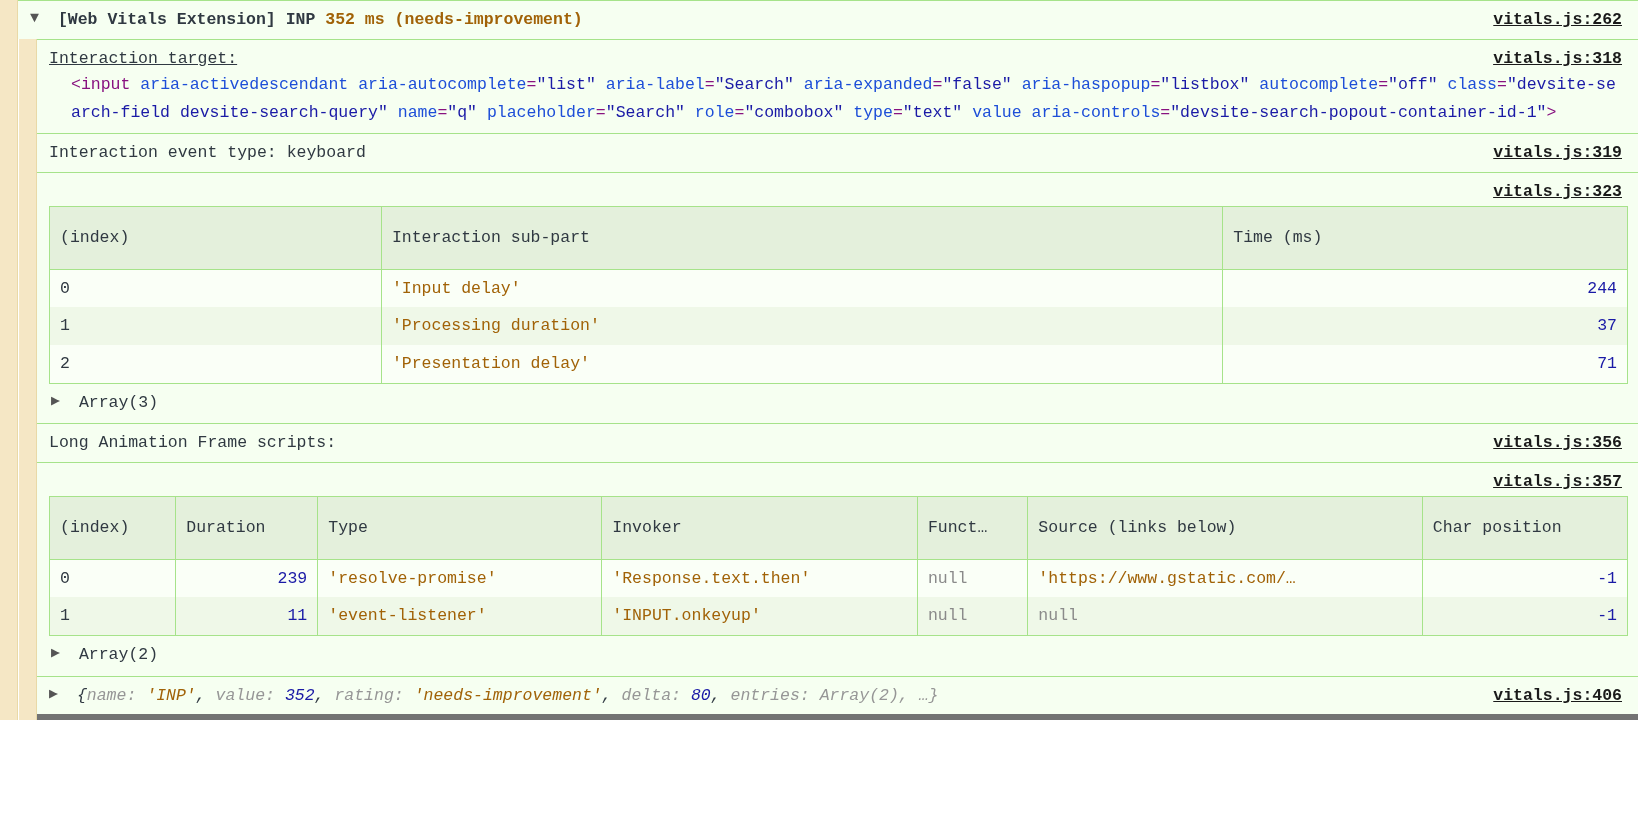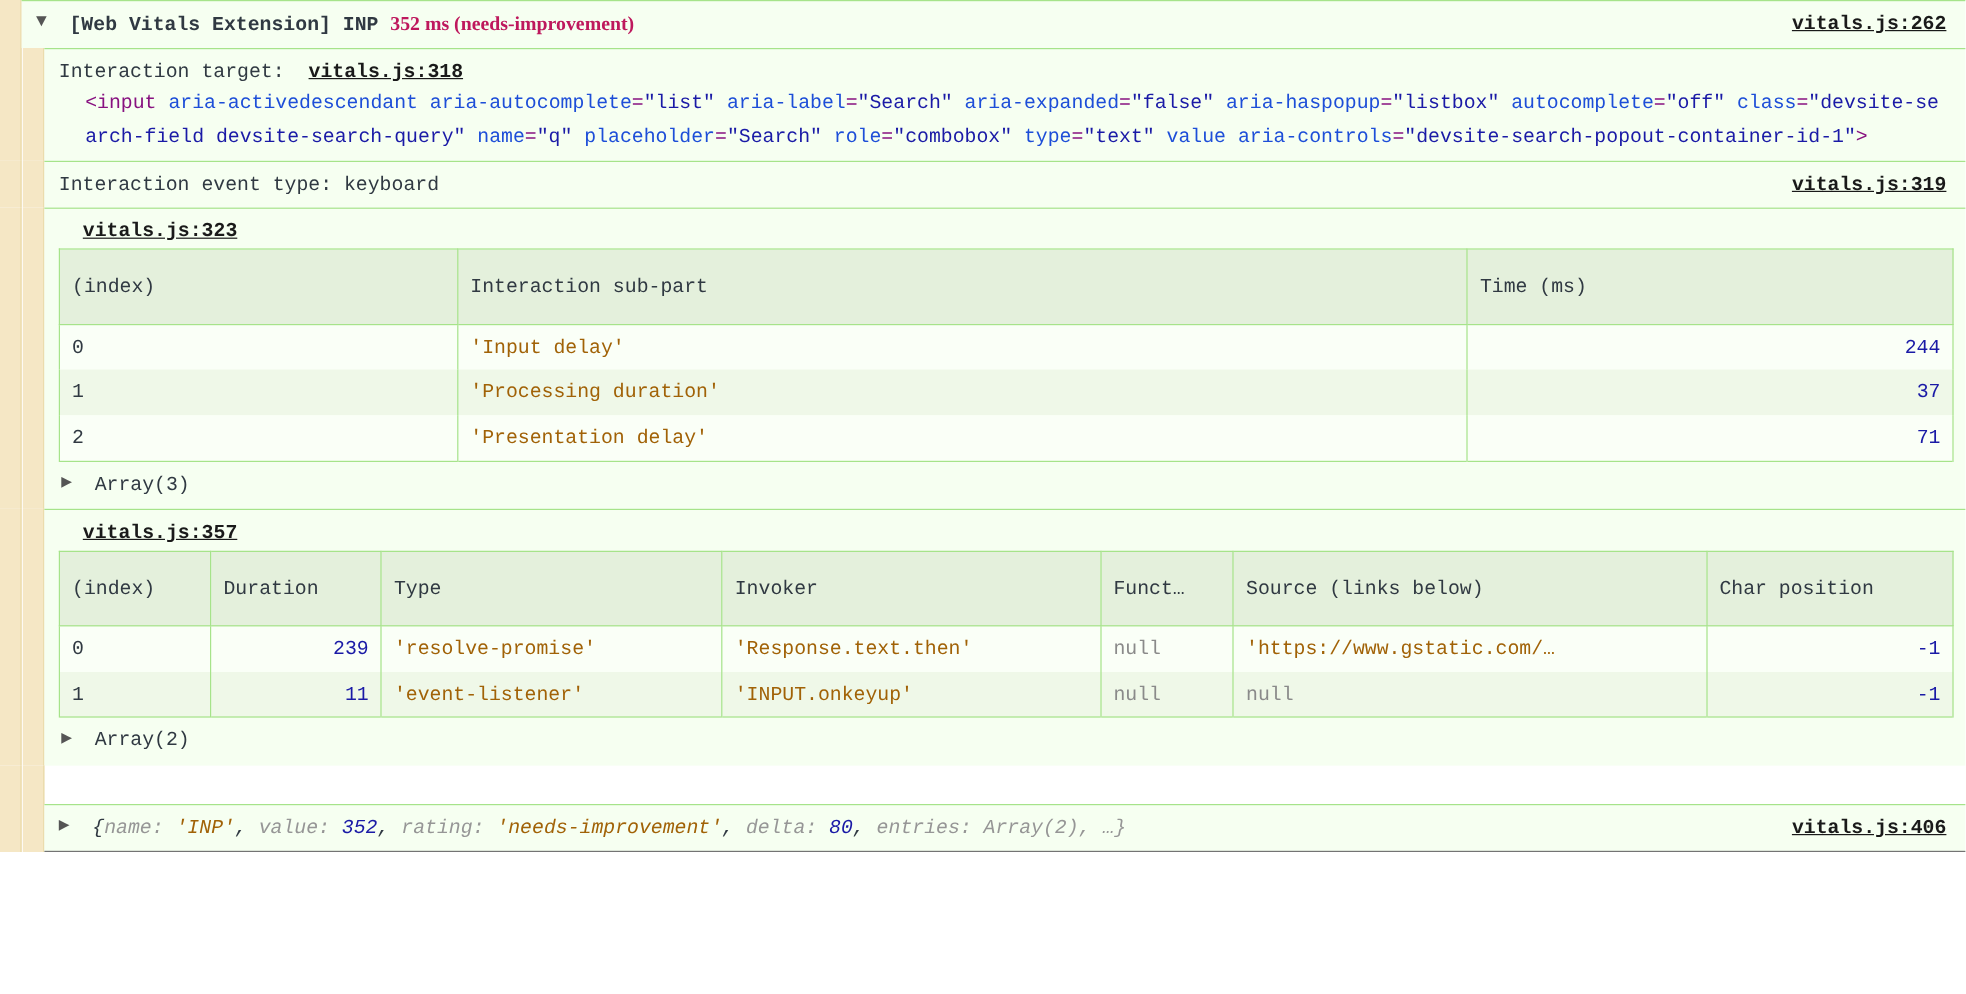--- a/index.html
+++ b/index.html
@@ -43,21 +43,21 @@
     font-weight: 600;
   }
   .arrow {
     display: inline-block;
     width: 18px;
     color: #555;
     font-size: 15px;
     vertical-align: top;
   }
   .bold { font-weight: 700; }
-  .orange { color: #be185d; font-weight: 700; font-family: Liberation Serif, serif; }
+  .orange { color: #a16207; font-weight: 700; }
   .tag-bracket { color: #881280; }
   .tag-name { color: #881280; }
   .attr-name { color: #1d4ed8; }
   .attr-val { color: #1a1aa6; }
   .html-block {
     padding-left: 22px;
     padding-right: 4px;
     line-height: 1.7;
     word-break: break-all;
   }
@@ -86,23 +86,24 @@
   .num { color: #1a1aa6; text-align: right; }
   .str { color: #a16207; }
   .null { color: #8a8a8a; }
   .link-green { color: #2d7a2d; text-decoration: underline; }
   .obj-key { color: #969696; font-style: italic; }
   .obj-brace { color: #303942; font-style: italic; }
   .muted-italic { font-style: italic; }
   .entry-stacked {
     display: flex;
     flex-direction: row;
-    justify-content: flex-start;
+    justify-content: space-between;
     align-items: flex-start;
     gap: 20px;
+    text-decoration: underline;
   }
   .entry .entry-left.full { width: 100%; }
   .below-table { padding: 6px 2px 2px 2px; }
 </style>
 </head>
 <body>
 
 <div class="root">
 
   <div class="gutter-row">
@@ -176,20 +177,28 @@
             </tbody>
           </table>
         <div class="below-table">
           <span class="arrow">▶</span>
           <span>Array(3)</span>
         </div>
       </div>
     </div>
   </div>
 
+  <div class="gutter-row">
+    <div class="gutter"></div>
+    <div class="gutter inner"></div>
+    <div class="entry">
+      <span class="entry-left">Long Animation Frame scripts:</span>
+      <a class="source-link">vitals.js:356</a>
+    </div>
+  </div>
 
   <div class="gutter-row">
     <div class="gutter"></div>
     <div class="gutter inner"></div>
     <div class="entry">
       <div class="entry-left full">
         <div class="entry-stacked">
           <span></span>
           <a class="source-link">vitals.js:357</a>
         </div>
@@ -231,21 +240,21 @@
           <span>Array(2)</span>
         </div>
       </div>
     </div>
   </div>
 
 
   <div class="gutter-row">
     <div class="gutter"></div>
     <div class="gutter inner"></div>
-    <div class="entry" style="border-bottom:1px solid #737373;margin-top:32px;">
+    <div class="entry" style="border-bottom:6px solid #737373;">
       <div class="entry-left">
         <span class="arrow">▶</span>
         <span class="obj-brace muted-italic" id="obj-summary">{<span class="obj-key">name: </span><span class="str muted-italic">'INP'</span>, <span class="obj-key">value: </span><span class="num muted-italic">352</span>, <span class="obj-key">rating: </span><span class="str muted-italic">'needs-improvement'</span>, <span class="obj-key">delta: </span><span class="num muted-italic">80</span>, <span class="obj-key">entries: </span><span class="obj-key muted-italic">Array(2)</span><span class="obj-key">, …}</span></span>
       </div>
       <a class="source-link">vitals.js:406</a>
     </div>
   </div>
 
 </div>
 

